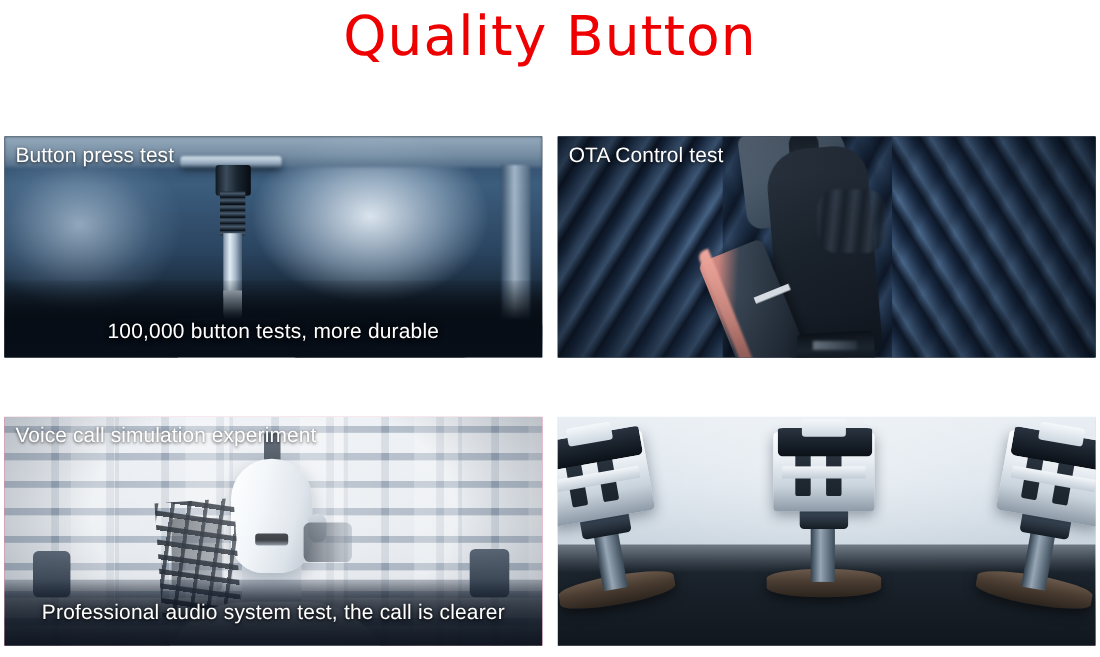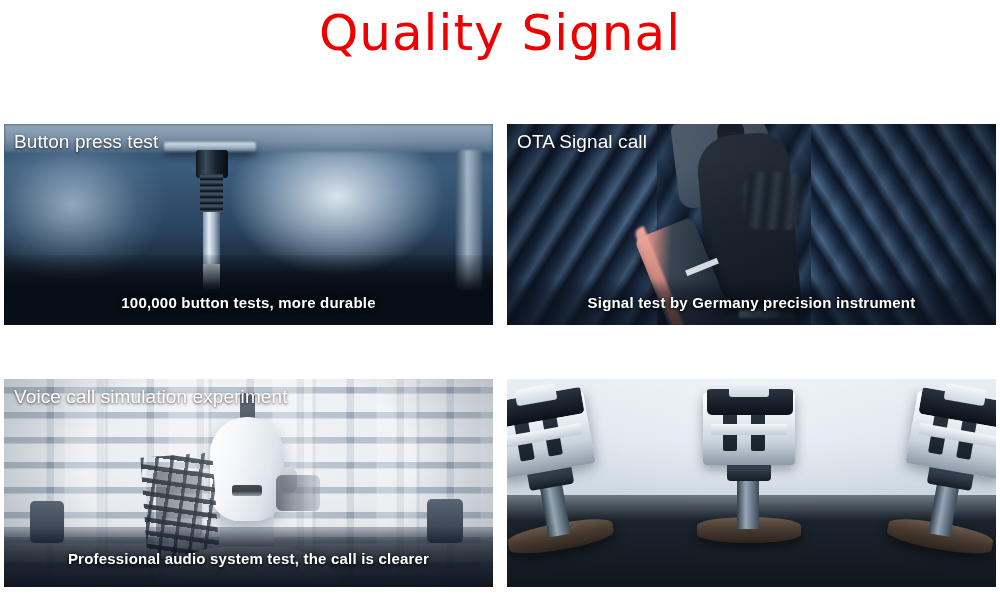--- a/index.html
+++ b/index.html
@@ -97,22 +97,22 @@
     bottom: 0;
     height: 46px;
     z-index: 40;
     display: flex;
     align-items: center;
     justify-content: center;
     background: linear-gradient(to bottom, rgba(10,18,30,0.0) 0%, rgba(10,18,30,0.42) 28%, rgba(10,18,30,0.60) 100%);
   }
   .caption-text {
     color: #ffffff;
-    font-size: 15px;
-    font-weight: bold;
+    font-size: 19px;
+    font-weight: normal;
     letter-spacing: 0.2px;
     white-space: nowrap;
     text-shadow: 0 1px 3px rgba(0,0,0,0.9), 0 0 6px rgba(0,0,0,0.6);
   }
   .caption-tall { height: 58px; }
 
   
   .p1 { background: #0e1622; }
   .p1-bg {
     position: absolute; inset: 0;
@@ -449,21 +449,21 @@
     background: radial-gradient(ellipse 320px 160px at 50% 20%, rgba(255,255,255,0.35), rgba(255,255,255,0) 70%);
     pointer-events: none;
   }
 </style>
 </head>
 <body>
 
 <div id="page">
 
   <div class="title-bar">
-    <div class="title-text">Quality Signal</div>
+    <div class="title-text">Quality Button</div>
   </div>
 
   <div class="grid">
 
     <div class="panel p1">
       <div class="photo">
         <div class="p1-bg"></div>
         <div class="p1-topbar"></div>
         <div class="p1-post"></div>
         <div class="p1-rail"></div>
@@ -492,24 +492,21 @@
         <div class="p2-finger"></div>
         <div class="p2-hand"></div>
         <div class="p2-knuckles"></div>
         <div class="p2-phone"></div>
         <div class="p2-phone-edge"></div>
         <div class="p2-stripe"></div>
         <div class="p2-watch"></div>
         <div class="p2-watch-txt"></div>
         <div class="p2-vign"></div>
       </div>
-      <div class="panel-label label-light">OTA Signal call</div>
-      <div class="caption-bar">
-        <div class="caption-text">Signal test by Germany precision instrument</div>
-      </div>
+      <div class="panel-label label-light">OTA Control test</div>
     </div>
 
     <div class="panel p3">
       <div class="photo">
         <div class="p3-bg"></div>
         <div class="p3-foam"></div>
         <div class="p3-foam2"></div>
         <div class="p3-sidebox-l"></div>
         <div class="p3-sidebox-r"></div>
         <div class="p3-antenna"></div>

